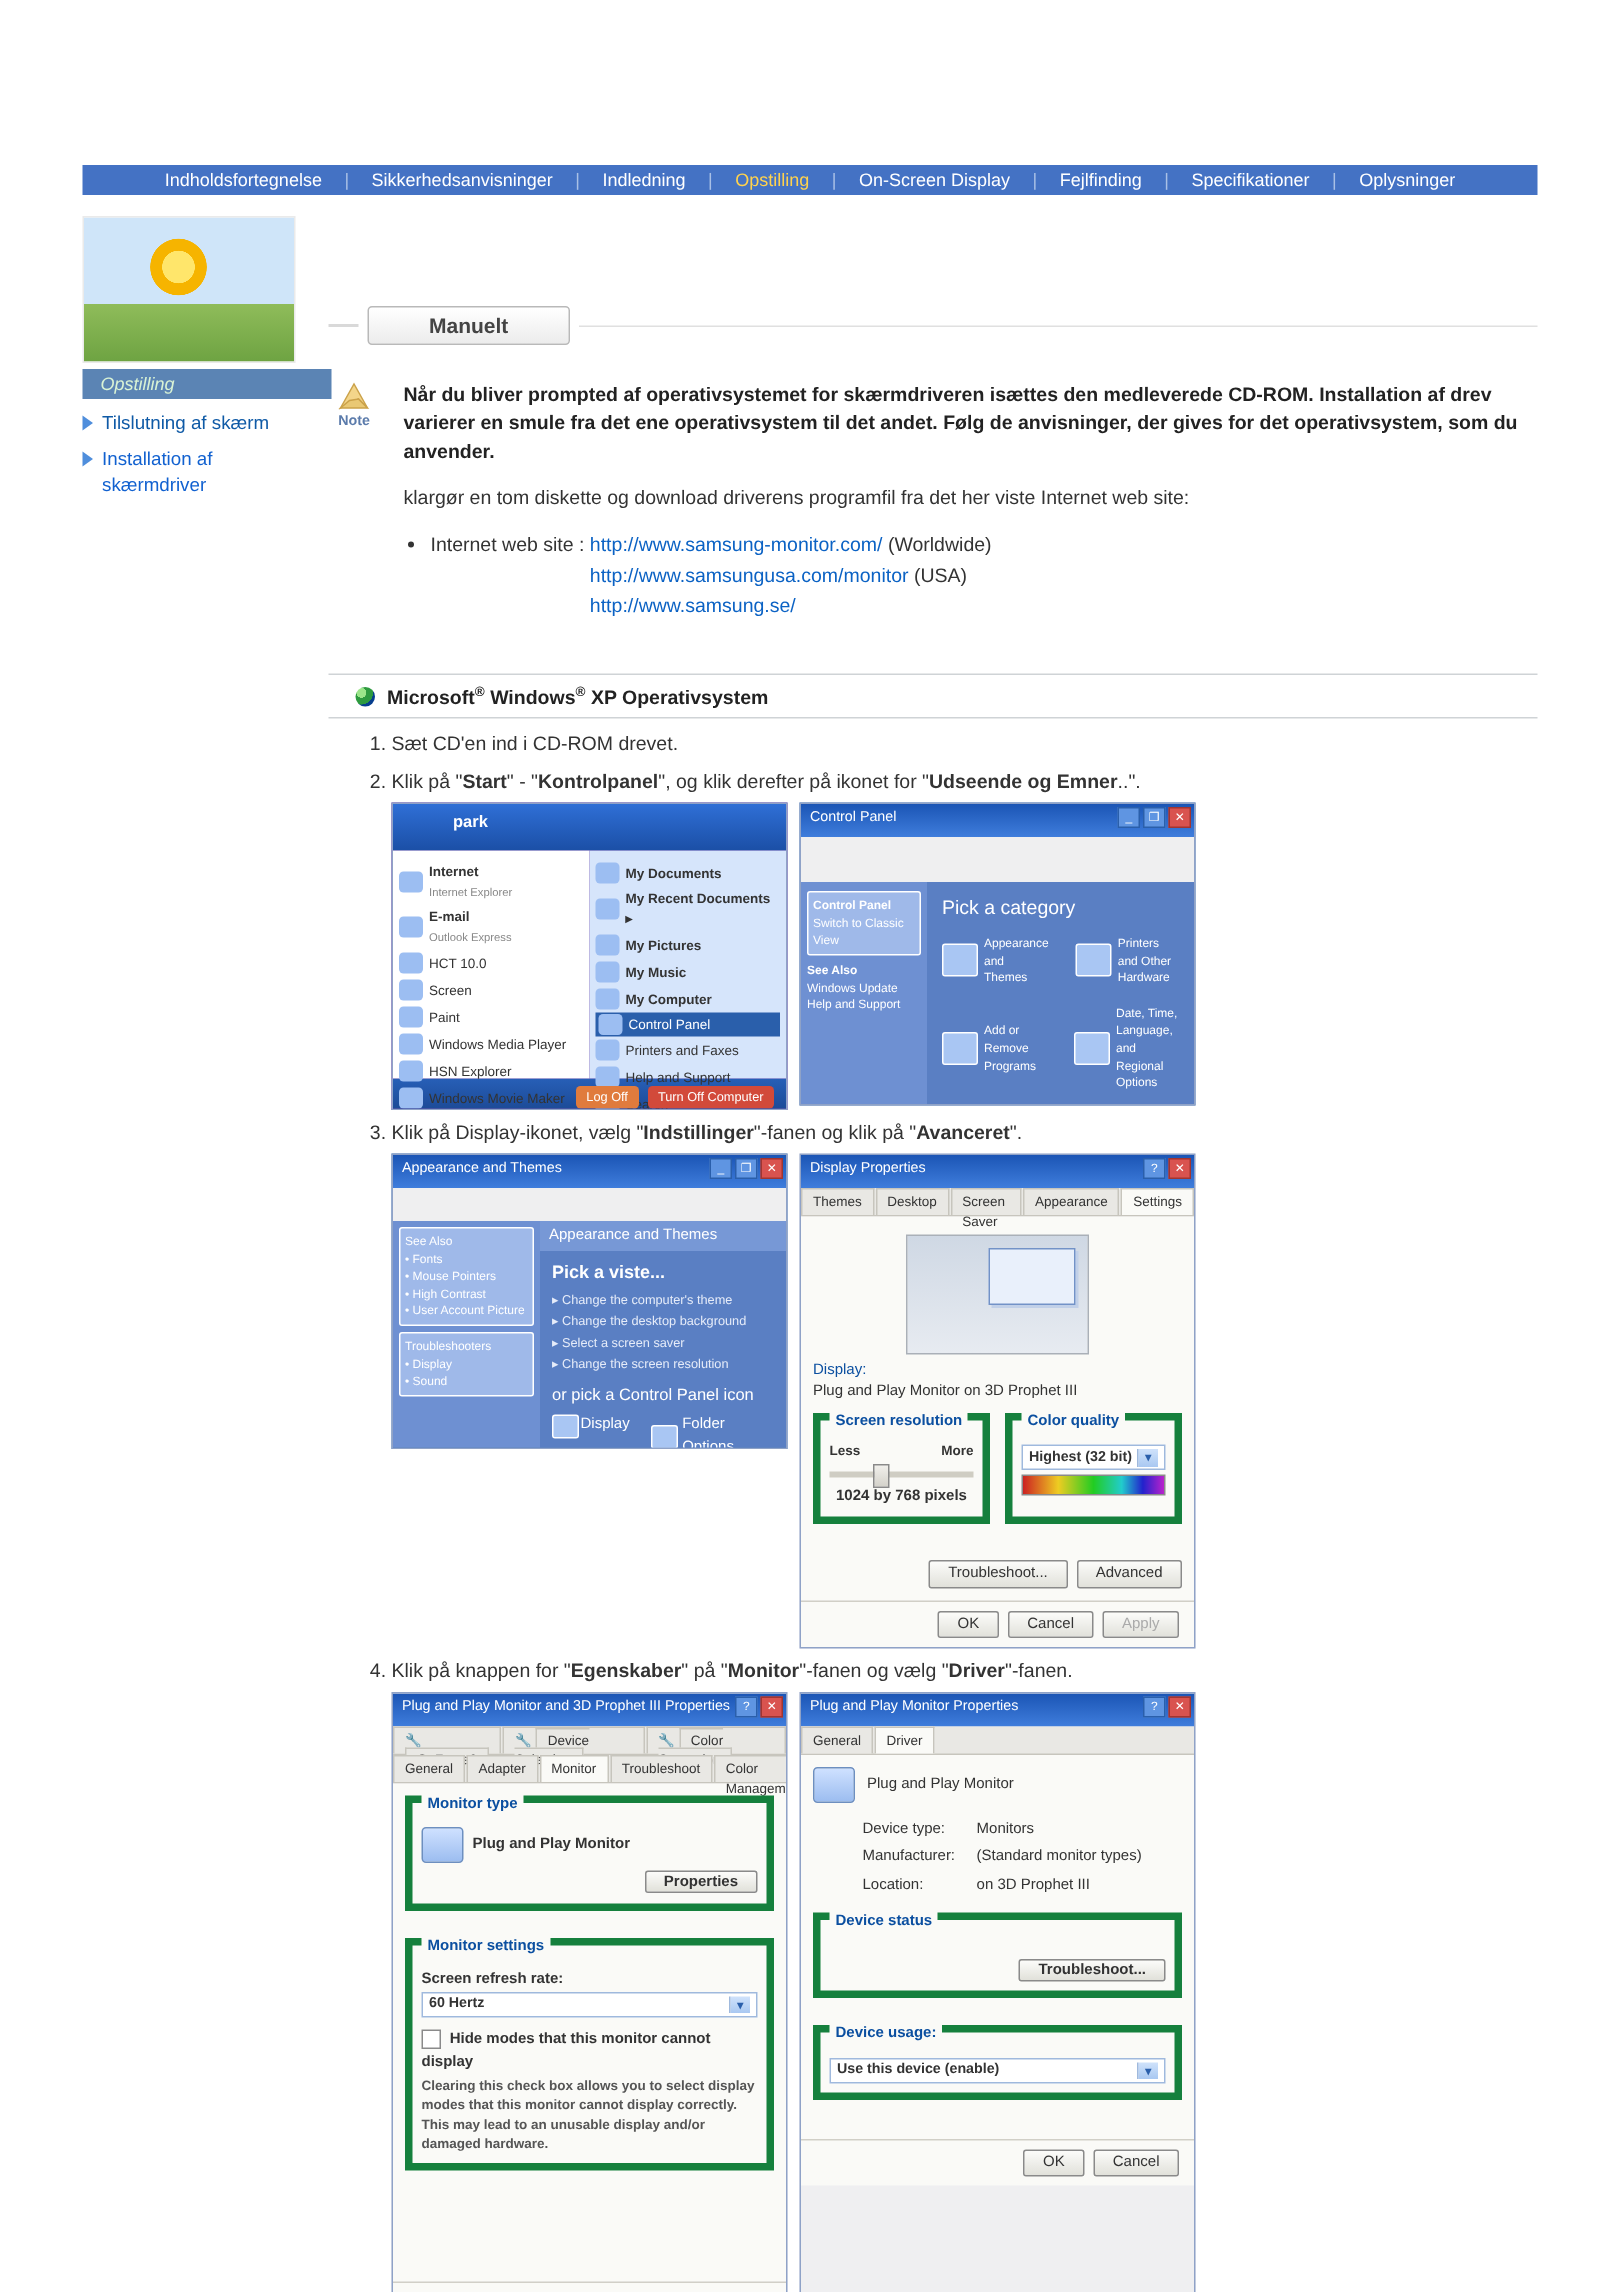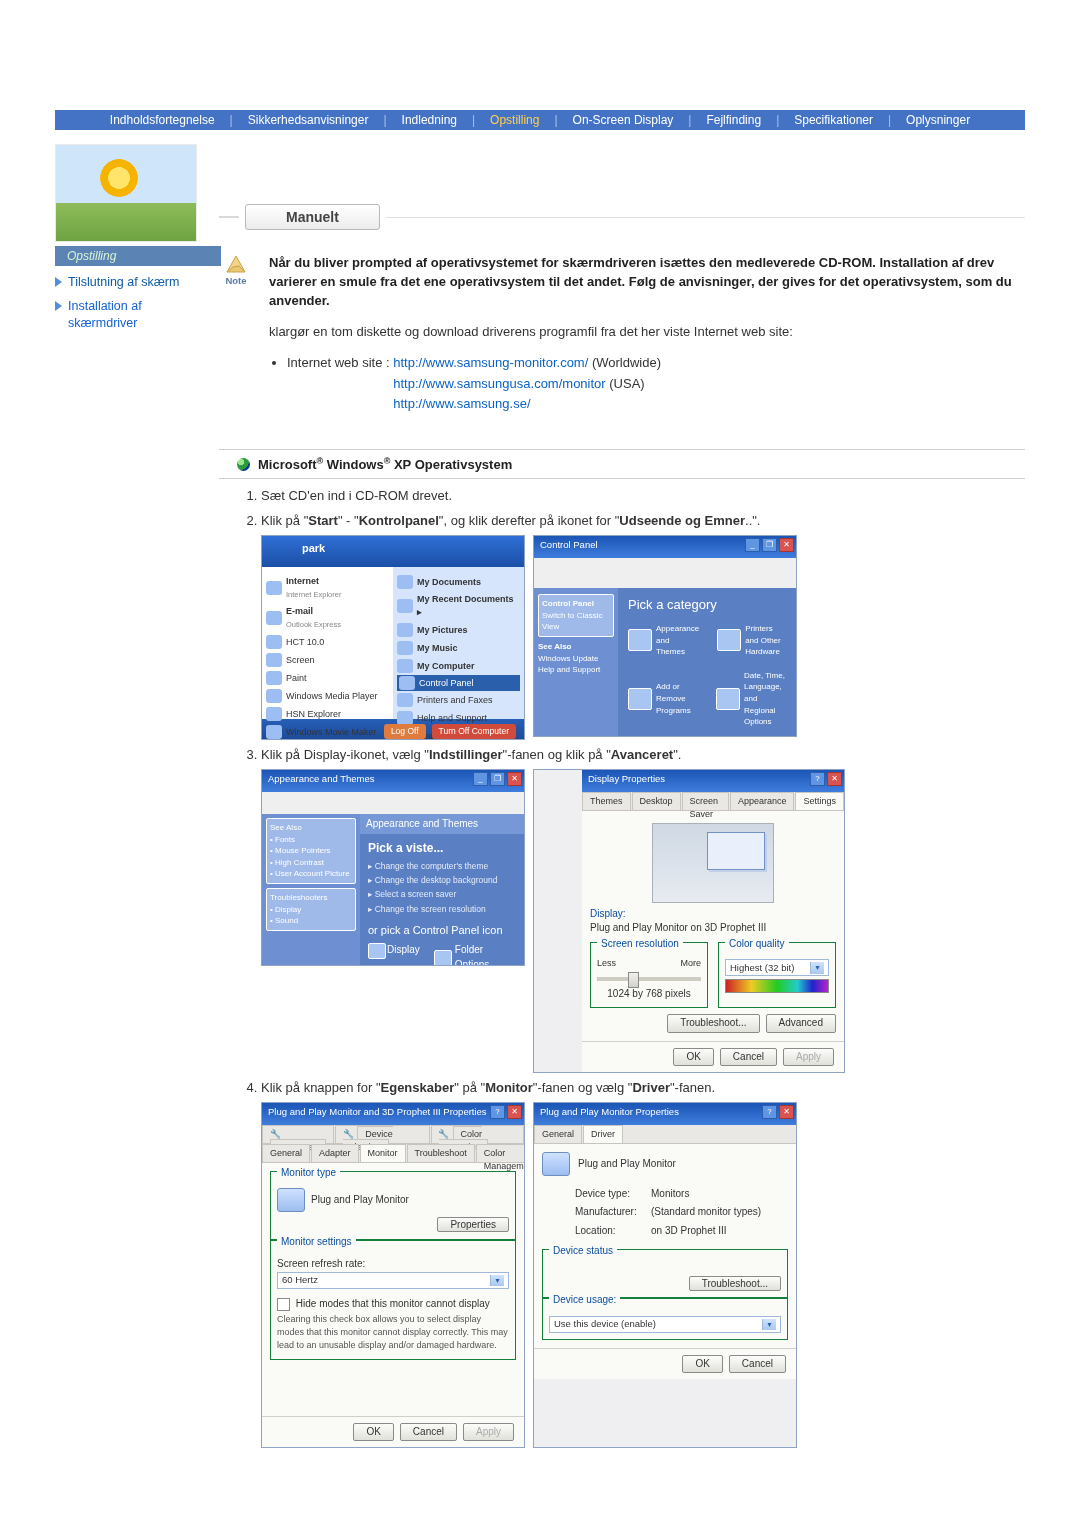--- a/index.html
+++ b/index.html
@@ -252,24 +252,25 @@
     border-top: 1px solid #d1cfc7;
   }
   .btn {
     font-size: 10px;
     border: 1px solid #8a8a8a;
     background: linear-gradient(#fcfcfa, #e1e1da);
     padding: 1px 12px;
     border-radius: 2px;
   }
   .group {
-    border: 1px solid #15803d;
+    border: 5px solid #15803d;
     padding: 6px;
-    margin-bottom: 0;
+    margin-bottom: 18px;
     position: relative;
+    font-weight: bold;
   }
   .group .gtitle {
     position: relative;
     top: -12px;
     background: #fafaf7;
     display: inline-block;
     padding: 0 4px;
     color: #0b4fa0;
     font-size: 10px;
   }
@@ -429,21 +430,20 @@
   }
   .appwin .amain .st {
     color: #e6ecf9;
     display: block;
     margin: 2px 0;
     font-size: 8.5px;
   }
   
   .dispprop {
     width: 262px;
-    padding-left: 48px;
   }
   .preview-monitor {
     margin: 4px auto;
     width: 120px;
     height: 78px;
     border: 1px solid #aab0b8;
     background: linear-gradient(#cfd8e4, #e7ebf1);
     position: relative;
   }
   .preview-monitor .winmini {

